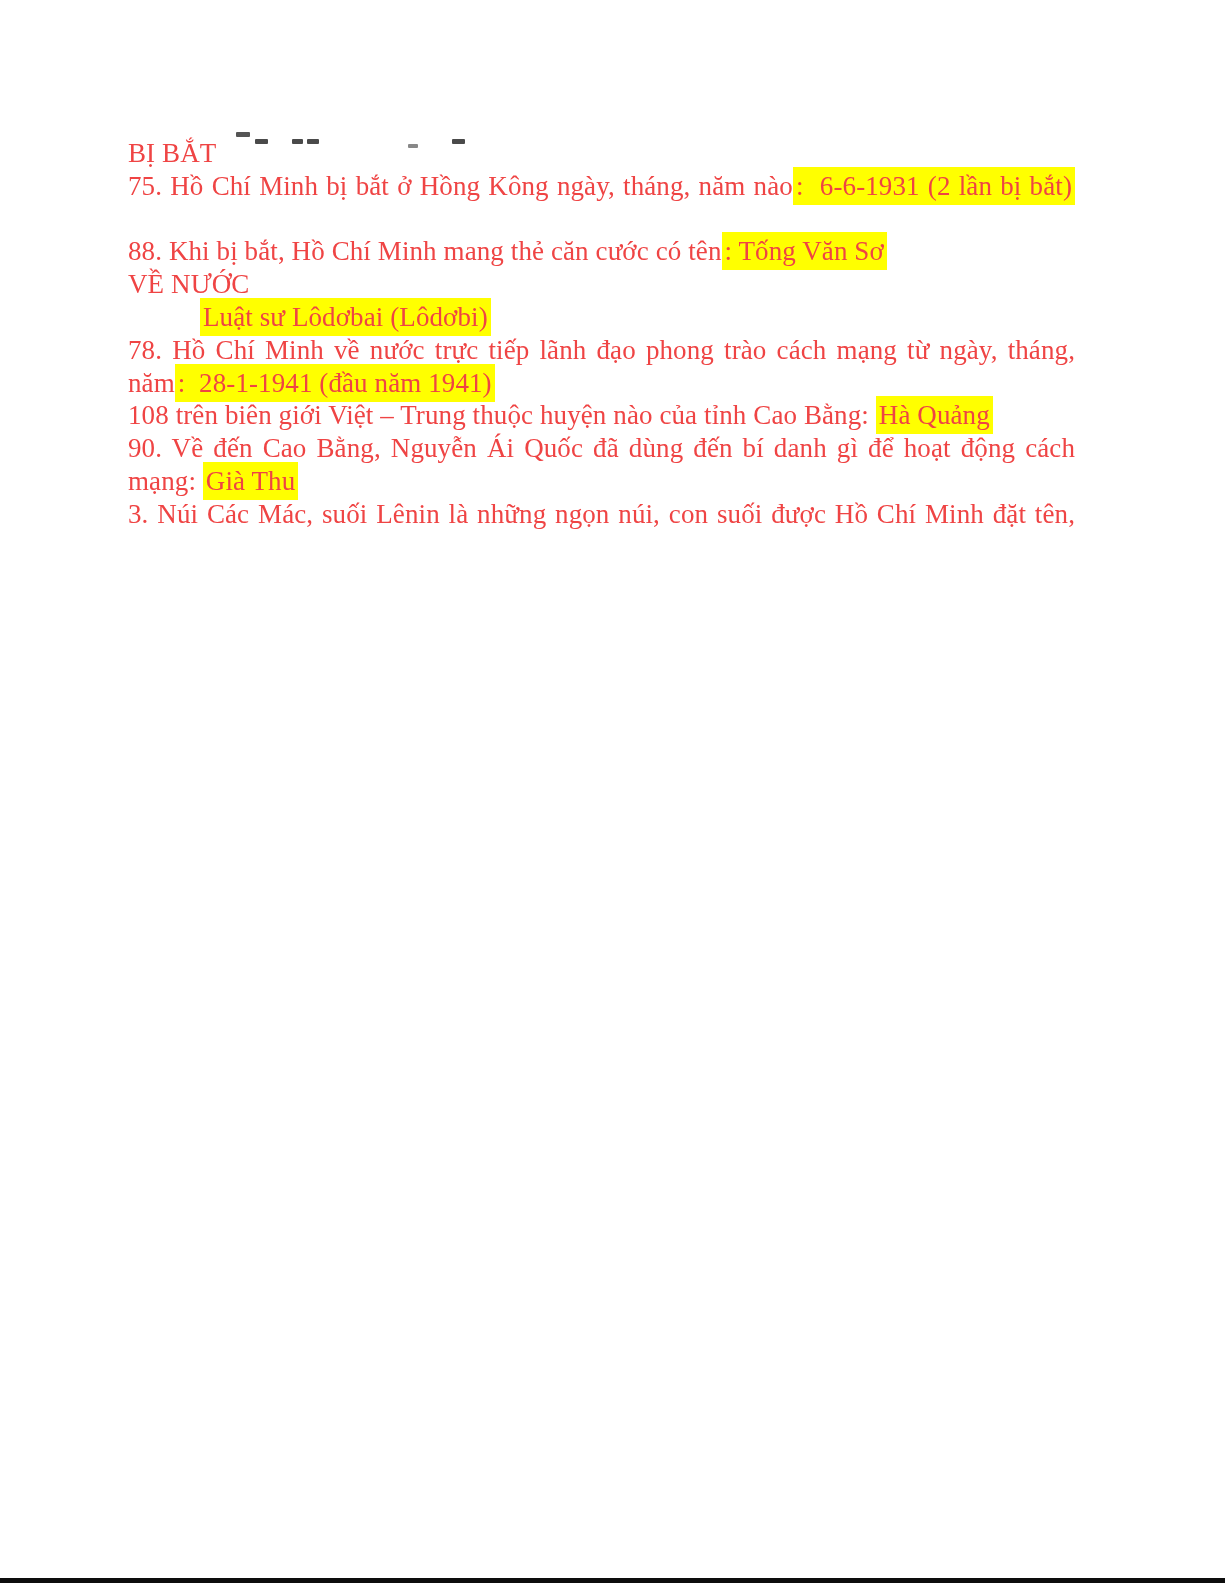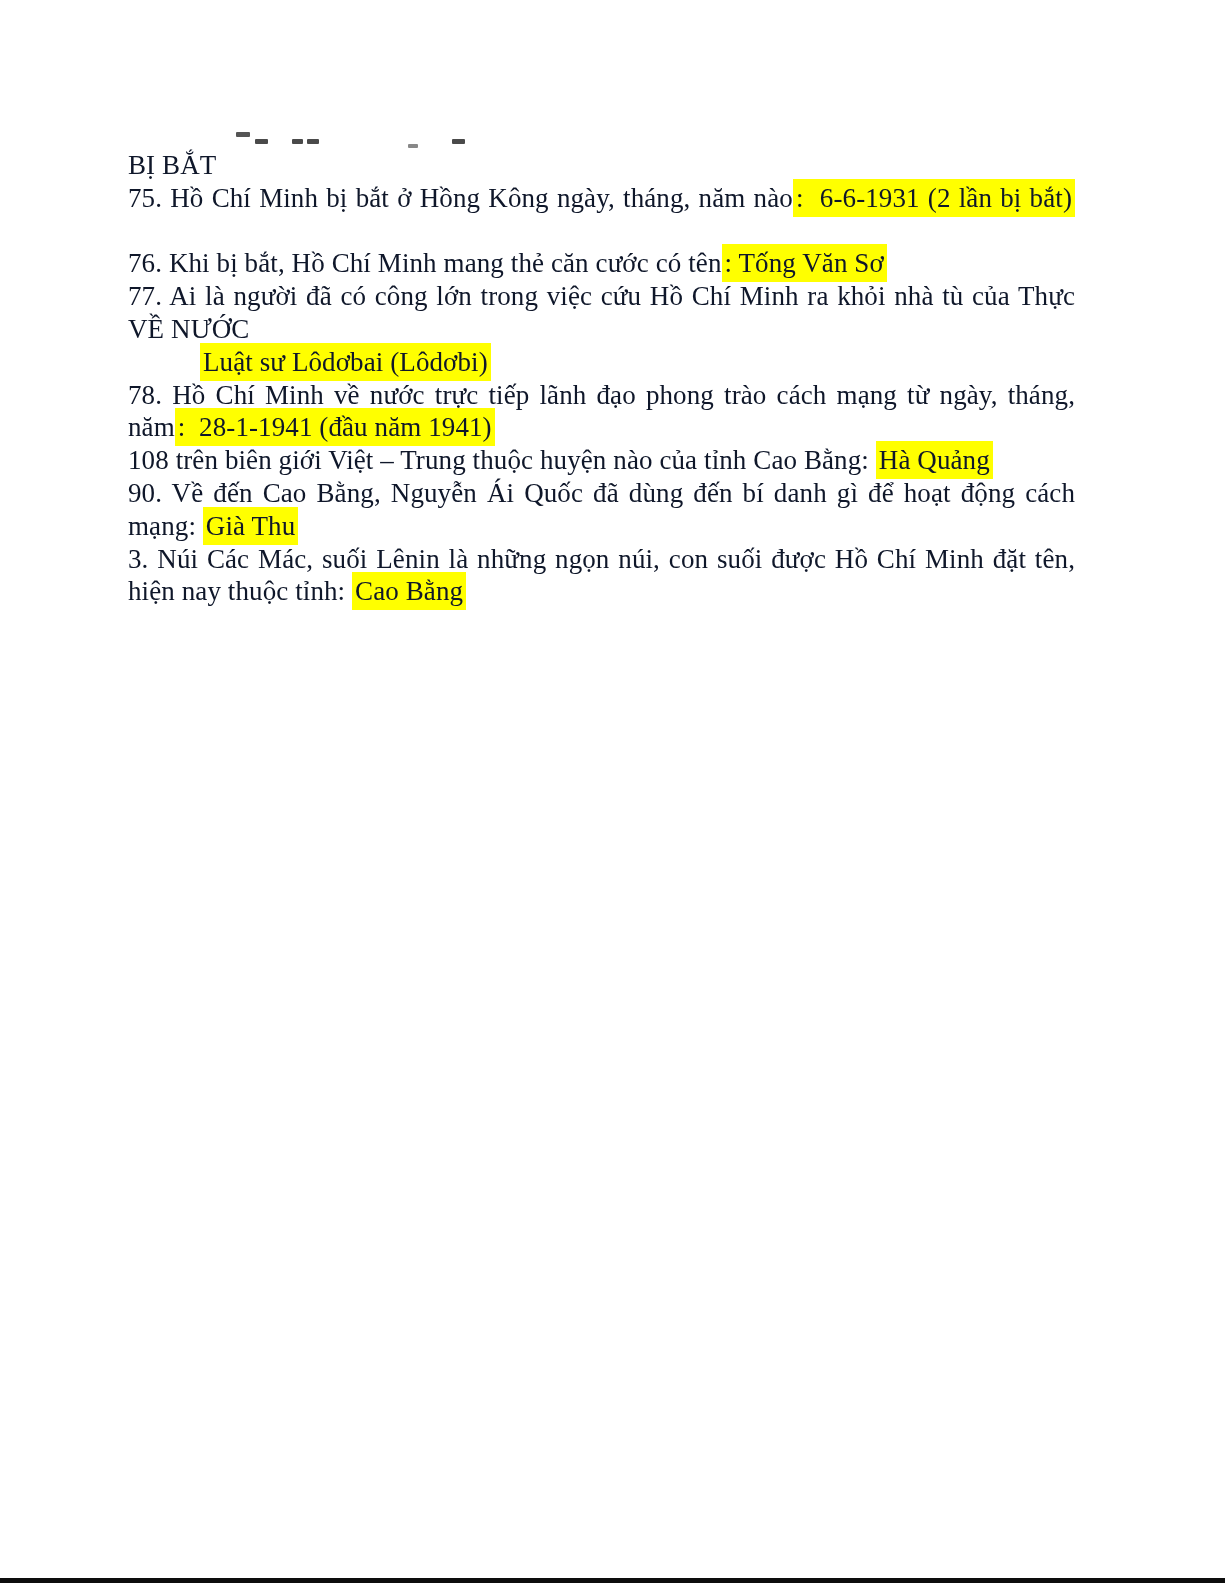--- a/index.html
+++ b/index.html
@@ -14,23 +14,22 @@
     overflow: hidden;
     font-family: "Liberation Serif", "DejaVu Serif", serif;
   }
   .doc {
     position: absolute;
     left: 128px;
     top: 137px;
     width: 947px;
     font-size: 27px;
     line-height: 32.8px;
-    color: #0f172a;
+    color: #ef4444;
     letter-spacing: 0.1px;
-    margin-top: 12px;
   }
   .line {
     min-height: 32.8px;
     white-space: normal;
   }
   .just {
     text-align: justify;
     text-align-last: justify;
   }
   .hl {
@@ -74,41 +73,39 @@
   <span class="artifact a6"></span>
 
   <div class="doc">
 
     <div class="line">BỊ BẮT</div>
 
     <div class="line just"><span>75. Hồ Chí Minh bị bắt ở Hồng Kông ngày, tháng, năm nào</span><span class="hl">:&nbsp; 6-6-1931 (2 lần bị bắt)</span></div>
 
     <div class="line"></div>
 
-    <div class="line"><span>76. Khi bị bắt, Hồ Chí Minh mang thẻ căn cước có tên</span><span class="hl">: Tống Văn Sơ</span></div>
+    <div class="line"><span>88. Khi bị bắt, Hồ Chí Minh mang thẻ căn cước có tên</span><span class="hl">: Tống Văn Sơ</span></div>
 
-    <div class="line just">77. Ai là người đã có công lớn trong việc cứu Hồ Chí Minh ra khỏi nhà tù của Thực</div>
 
 
     <div class="line">VỀ NƯỚC</div>
 
     <div class="line answer-indent"><span class="hl">Luật sư Lôdơbai (Lôdơbi)</span></div>
 
     <div class="line just">78. Hồ Chí Minh về nước trực tiếp lãnh đạo phong trào cách mạng từ ngày, tháng,</div>
 
     <div class="line"><span>năm</span><span class="hl">:&nbsp; 28-1-1941 (đầu năm 1941)</span></div>
 
 
     <div class="line"><span>108 trên biên giới Việt – Trung thuộc huyện nào của tỉnh Cao Bằng: </span><span class="hl">Hà Quảng</span></div>
 
     <div class="line just">90. Về đến Cao Bằng, Nguyễn Ái Quốc đã dùng đến bí danh gì để hoạt động cách</div>
 
     <div class="line"><span>mạng: </span><span class="hl">Già Thu</span></div>
 
     <div class="line just">3. Núi Các Mác, suối Lênin là những ngọn núi, con suối được Hồ Chí Minh đặt tên,</div>
 
-    <div class="line"><span>hiện nay thuộc tỉnh: </span><span class="hl">Cao Bằng</span></div>
 
   </div>
 
   <div class="bottom-rule"></div>
 
 </div>
 
 </body></html>

